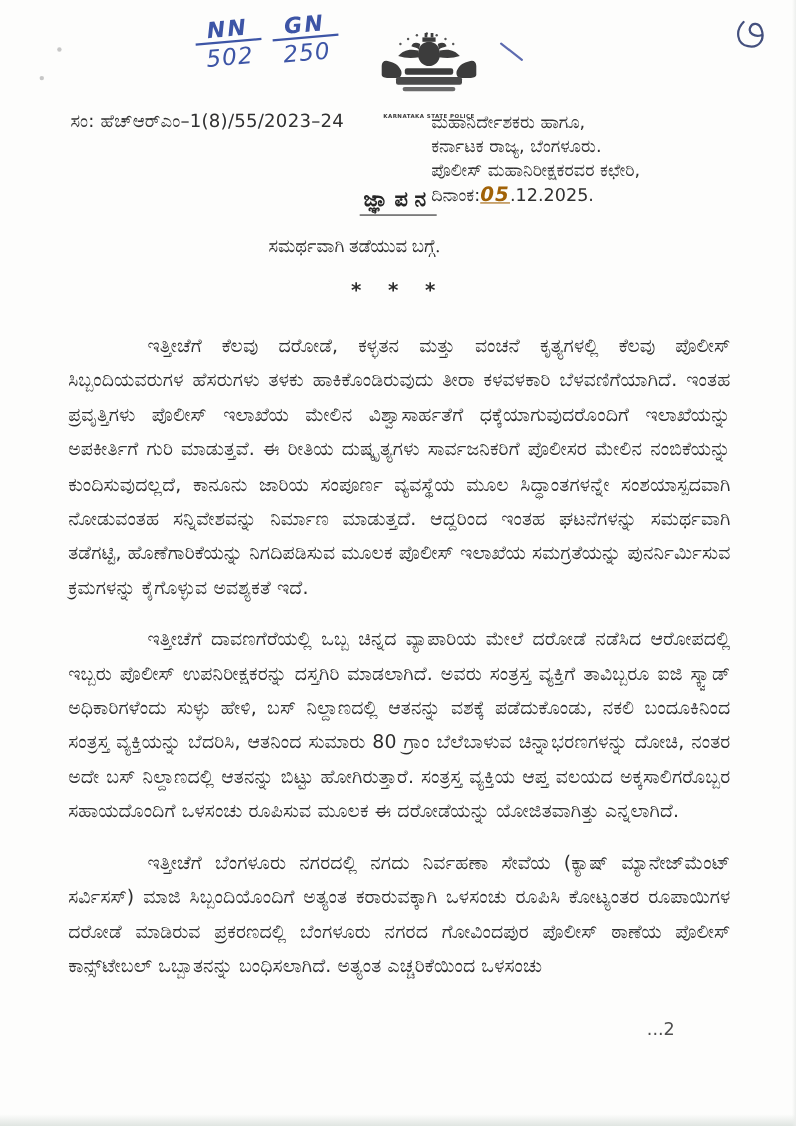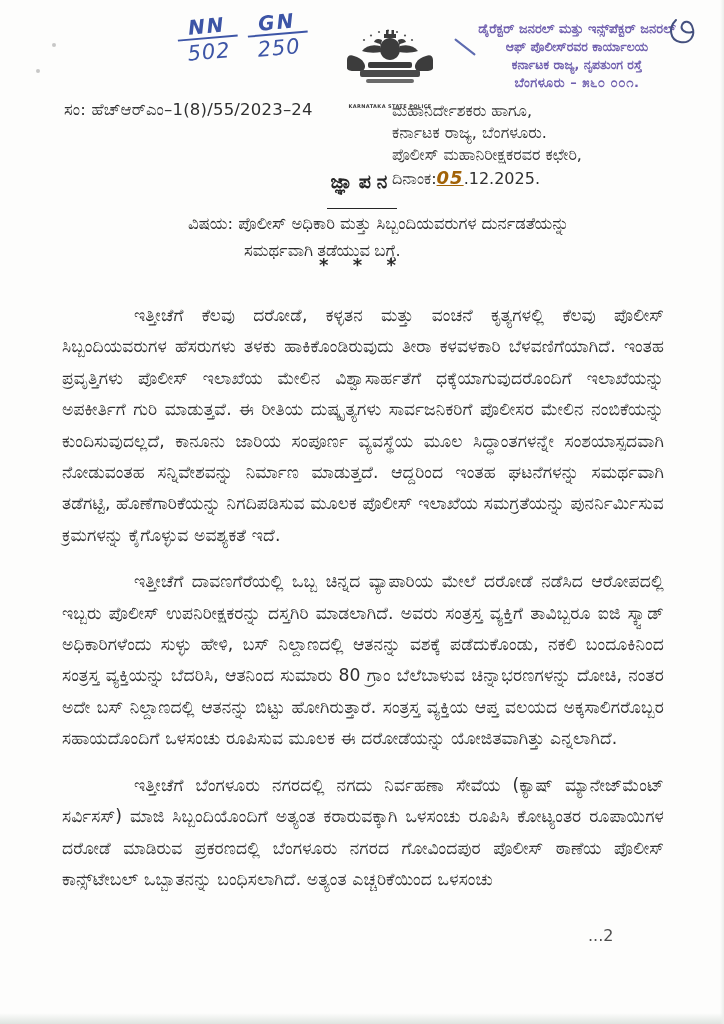--- a/index.html
+++ b/index.html
@@ -33,21 +33,21 @@
   .paraph{position:absolute;left:666px;top:14px;}
   
   .refno{position:absolute;left:64px;top:100px;font-size:16.5px;color:#303030;letter-spacing:.2px;}
   .addr{position:absolute;left:392px;top:100px;width:302px;text-align:left;
     font-size:16px;line-height:22px;color:#303030;}
   .dateline{font-size:16px;margin-top:1px;}
   .hw-day{font-size:18px;font-weight:bold;font-style:italic;color:#a16207;letter-spacing:1px;text-decoration:underline;}
   
   .memo-title{position:absolute;left:0;top:170px;width:724px;text-align:center;
     font-size:19px;font-weight:bold;letter-spacing:6px;color:#262626;}
-  .memo-title span{border-bottom:1.5px solid #262626;padding:0 4px 16px 4px;}
+  .memo-title span{border-bottom:1.5px solid #262626;padding:0 4px 3px 4px;}
   
   .subject{position:absolute;left:188px;top:210px;width:430px;font-size:16.5px;
     line-height:27px;color:#2c2c2c;}
   .subject .sub2{padding-left:56px;font-family:Liberation Serif, serif;}
   .stars{position:absolute;left:0;top:254px;width:724px;text-align:center;
     font-size:18px;letter-spacing:9px;color:#2c2c2c;font-weight:bold;}
   
   .bodytext{position:absolute;left:62px;top:288px;width:602px;}
   .bodytext p{margin:12px 0 15px 0;font-size:17.2px;line-height:31.4px;
     text-align:justify;text-indent:72px;color:#2d2d2d;letter-spacing:.1px;}
@@ -105,26 +105,20 @@
         <path stroke="none" d="M84 30 C88 28 91 30 91 34 L91 42 C91 44 88 45 85 45 L76 45 C73 44 72 40 74 37 C76 33 80 31 84 30 Z"></path>
 
         <rect x="26" y="36" width="44" height="6" rx="2" stroke="none"></rect>
         <rect x="18" y="44" width="60" height="7" rx="2" stroke="none" fill="#4a4a4a"></rect>
         <rect x="24" y="53" width="48" height="4" rx="2" stroke="none" fill="#6a6a6a"></rect>
       </g>
     </svg>
     <div class="emblem-caption">KARNATAKA STATE POLICE</div>
   </div>
 
-  <div class="stamp">
-    <div class="s1">ಡೈರೆಕ್ಟರ್ ಜನರಲ್ ಮತ್ತು ಇನ್ಸ್‌ಪೆಕ್ಟರ್ ಜನರಲ್</div>
-    <div class="s2">ಆಫ್ ಪೊಲೀಸ್‌ರವರ ಕಾರ್ಯಾಲಯ</div>
-    <div class="s3">ಕರ್ನಾಟಕ ರಾಜ್ಯ, ನೃಪತುಂಗ ರಸ್ತೆ</div>
-    <div class="s4">ಬೆಂಗಳೂರು – ೫೬೦ ೦೦೧.</div>
-  </div>
   <div class="stamp-slash"></div>
 
   <svg class="paraph" width="40" height="44" viewBox="0 0 40 44">
     <path d="M10 6 C2 14 4 26 14 28 C24 30 30 22 26 12 C24 7 18 6 16 11 C14 16 20 20 26 18" fill="none" stroke="#44507e" stroke-width="2" stroke-linecap="round"></path>
   </svg>
 
   <div class="refno">ಸಂ: ಹೆಚ್‌ಆರ್‌ಎಂ–1(8)/55/2023–24</div>
 
   <div class="addr">
     <div>ಮಹಾನಿರ್ದೇಶಕರು ಹಾಗೂ,</div>
@@ -133,21 +127,20 @@
     <div class="dateline">
       <span>ದಿನಾಂಕ:</span><span class="hw-day">05</span><span>.12.2025.</span>
     </div>
   </div>
 
   <div class="memo-title">
     <span>ಜ್ಞಾಪನ</span>
   </div>
 
   <div class="subject">
-    <div>ವಿಷಯ: ಪೊಲೀಸ್ ಅಧಿಕಾರಿ ಮತ್ತು ಸಿಬ್ಬಂದಿಯವರುಗಳ ದುರ್ನಡತೆಯನ್ನು</div>
     <div class="sub2">ಸಮರ್ಥವಾಗಿ ತಡೆಯುವ ಬಗ್ಗೆ.</div>
   </div>
 
   <div class="stars">* * *</div>
 
   <div class="bodytext">
     <p>ಇತ್ತೀಚೆಗೆ ಕೆಲವು ದರೋಡೆ, ಕಳ್ಳತನ ಮತ್ತು ವಂಚನೆ ಕೃತ್ಯಗಳಲ್ಲಿ ಕೆಲವು ಪೊಲೀಸ್ ಸಿಬ್ಬಂದಿಯವರುಗಳ ಹೆಸರುಗಳು ತಳಕು ಹಾಕಿಕೊಂಡಿರುವುದು ತೀರಾ ಕಳವಳಕಾರಿ ಬೆಳವಣಿಗೆಯಾಗಿದೆ. ಇಂತಹ ಪ್ರವೃತ್ತಿಗಳು ಪೊಲೀಸ್ ಇಲಾಖೆಯ ಮೇಲಿನ ವಿಶ್ವಾಸಾರ್ಹತೆಗೆ ಧಕ್ಕೆಯಾಗುವುದರೊಂದಿಗೆ ಇಲಾಖೆಯನ್ನು ಅಪಕೀರ್ತಿಗೆ ಗುರಿ ಮಾಡುತ್ತವೆ.  ಈ ರೀತಿಯ ದುಷ್ಕೃತ್ಯಗಳು ಸಾರ್ವಜನಿಕರಿಗೆ ಪೊಲೀಸರ ಮೇಲಿನ ನಂಬಿಕೆಯನ್ನು ಕುಂದಿಸುವುದಲ್ಲದೆ, ಕಾನೂನು ಜಾರಿಯ ಸಂಪೂರ್ಣ ವ್ಯವಸ್ಥೆಯ ಮೂಲ ಸಿದ್ಧಾಂತಗಳನ್ನೇ ಸಂಶಯಾಸ್ಪದವಾಗಿ ನೋಡುವಂತಹ ಸನ್ನಿವೇಶವನ್ನು ನಿರ್ಮಾಣ ಮಾಡುತ್ತದೆ. ಆದ್ದರಿಂದ ಇಂತಹ ಘಟನೆಗಳನ್ನು ಸಮರ್ಥವಾಗಿ ತಡೆಗಟ್ಟಿ, ಹೊಣೆಗಾರಿಕೆಯನ್ನು ನಿಗದಿಪಡಿಸುವ ಮೂಲಕ ಪೊಲೀಸ್ ಇಲಾಖೆಯ ಸಮಗ್ರತೆಯನ್ನು ಪುನರ್ನಿರ್ಮಿಸುವ ಕ್ರಮಗಳನ್ನು ಕೈಗೊಳ್ಳುವ ಅವಶ್ಯಕತೆ ಇದೆ.</p>
     <p>ಇತ್ತೀಚೆಗೆ ದಾವಣಗೆರೆಯಲ್ಲಿ ಒಬ್ಬ ಚಿನ್ನದ ವ್ಯಾಪಾರಿಯ ಮೇಲೆ ದರೋಡೆ ನಡೆಸಿದ ಆರೋಪದಲ್ಲಿ ಇಬ್ಬರು ಪೊಲೀಸ್ ಉಪನಿರೀಕ್ಷಕರನ್ನು ದಸ್ತಗಿರಿ ಮಾಡಲಾಗಿದೆ. ಅವರು ಸಂತ್ರಸ್ತ ವ್ಯಕ್ತಿಗೆ ತಾವಿಬ್ಬರೂ ಐಜಿ ಸ್ಕ್ವಾಡ್ ಅಧಿಕಾರಿಗಳೆಂದು ಸುಳ್ಳು ಹೇಳಿ, ಬಸ್ ನಿಲ್ದಾಣದಲ್ಲಿ ಆತನನ್ನು ವಶಕ್ಕೆ ಪಡೆದುಕೊಂಡು, ನಕಲಿ ಬಂದೂಕಿನಿಂದ ಸಂತ್ರಸ್ತ ವ್ಯಕ್ತಿಯನ್ನು ಬೆದರಿಸಿ, ಆತನಿಂದ ಸುಮಾರು 80 ಗ್ರಾಂ ಬೆಲೆಬಾಳುವ ಚಿನ್ನಾಭರಣಗಳನ್ನು ದೋಚಿ, ನಂತರ ಅದೇ ಬಸ್ ನಿಲ್ದಾಣದಲ್ಲಿ ಆತನನ್ನು ಬಿಟ್ಟು ಹೋಗಿರುತ್ತಾರೆ.  ಸಂತ್ರಸ್ತ ವ್ಯಕ್ತಿಯ ಆಪ್ತ ವಲಯದ ಅಕ್ಕಸಾಲಿಗರೊಬ್ಬರ ಸಹಾಯದೊಂದಿಗೆ ಒಳಸಂಚು ರೂಪಿಸುವ ಮೂಲಕ ಈ ದರೋಡೆಯನ್ನು ಯೋಜಿತವಾಗಿತ್ತು ಎನ್ನಲಾಗಿದೆ.</p>
     <p>ಇತ್ತೀಚೆಗೆ ಬೆಂಗಳೂರು ನಗರದಲ್ಲಿ ನಗದು ನಿರ್ವಹಣಾ ಸೇವೆಯ (ಕ್ಯಾಷ್ ಮ್ಯಾನೇಜ್‌ಮೆಂಟ್ ಸರ್ವಿಸಸ್) ಮಾಜಿ ಸಿಬ್ಬಂದಿಯೊಂದಿಗೆ ಅತ್ಯಂತ ಕರಾರುವಕ್ಕಾಗಿ ಒಳಸಂಚು ರೂಪಿಸಿ ಕೋಟ್ಯಂತರ ರೂಪಾಯಿಗಳ ದರೋಡೆ ಮಾಡಿರುವ ಪ್ರಕರಣದಲ್ಲಿ ಬೆಂಗಳೂರು ನಗರದ ಗೋವಿಂದಪುರ ಪೊಲೀಸ್ ಠಾಣೆಯ ಪೊಲೀಸ್ ಕಾನ್ಸ್‌ಟೇಬಲ್ ಒಬ್ಬಾತನನ್ನು ಬಂಧಿಸಲಾಗಿದೆ. ಅತ್ಯಂತ ಎಚ್ಚರಿಕೆಯಿಂದ ಒಳಸಂಚು</p>
   </div>

